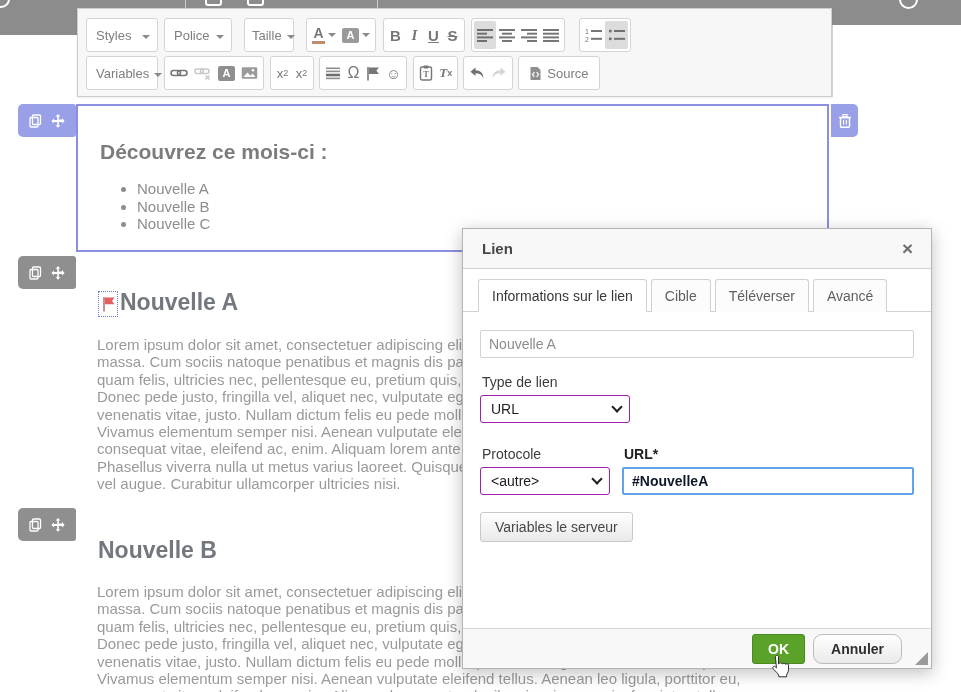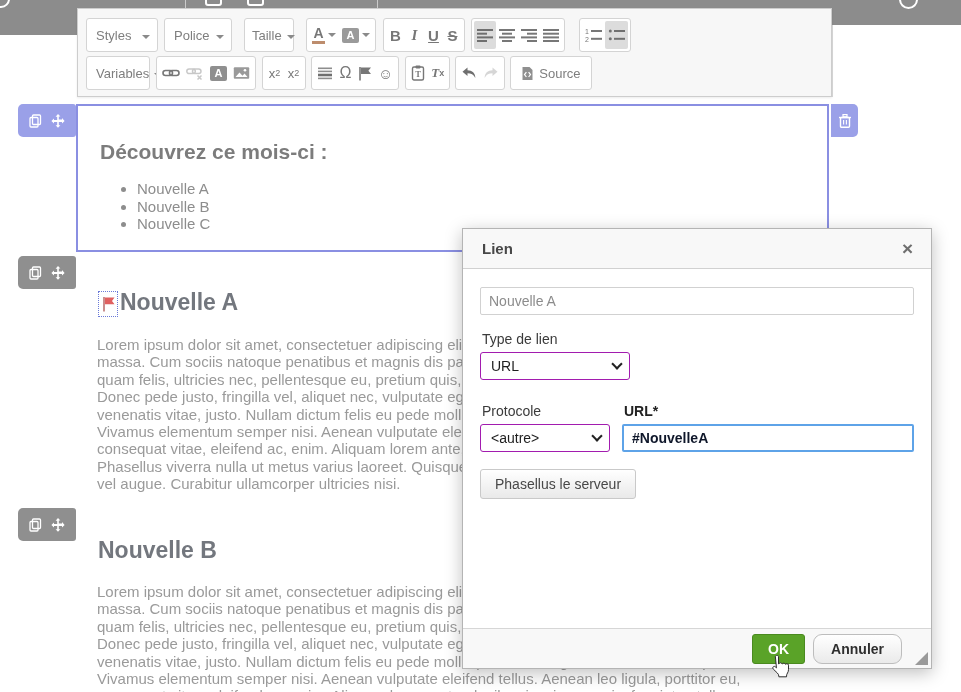--- a/index.html
+++ b/index.html
@@ -211,21 +211,21 @@
               <circle cx="2.3" cy="10.8" r="1.5"></circle>
               <rect x="6" y="2" width="11" height="2"></rect>
               <rect x="6" y="9.8" width="11" height="2"></rect>
             </g>
           </svg>
       </div>
     </div>
   </div>
 
   <div class="tb-row tb-row2">
-    <div class="combo" style="width:64px">
+    <div class="combo" style="width:72px">
       <span class="combo-label">Variables</span>
       <span class="caret"></span>
     </div>
     <div class="group" style="margin-left:6px">
       <div class="btn">
         <svg width="18" height="14" viewBox="0 0 18 14">
             <g fill="none" stroke="#777" stroke-width="1.6">
               <rect x="1" y="4.5" width="9.5" height="5" rx="2.5"></rect>
               <rect x="7.5" y="4.5" width="9.5" height="5" rx="2.5"></rect>
             </g>
@@ -387,20 +387,26 @@
 </div>
 
 <h2 class="sec-heading" style="left:98px;top:537px;margin:0">Nouvelle B</h2>
 <p class="para" style="top:583px;margin:0">Lorem ipsum dolor sit amet, consectetuer adipiscing elit. Aenean commodo ligula eget dolor. Aenean massa. Cum sociis natoque penatibus et magnis dis parturient montes, nascetur ridiculus mus. Donec quam felis, ultricies nec, pellentesque eu, pretium quis, sem. Nulla consequat massa quis enim. Donec pede justo, fringilla vel, aliquet nec, vulputate eget, arcu. In enim justo, rhoncus ut, imperdiet a, venenatis vitae, justo. Nullam dictum felis eu pede mollis pretium. Integer tincidunt. Cras dapibus. Vivamus elementum semper nisi. Aenean vulputate eleifend tellus. Aenean leo ligula, porttitor eu, consequat vitae, eleifend ac, enim. Aliquam lorem ante, dapibus in, viverra quis, feugiat a, tellus. Phasellus viverra nulla ut metus varius laoreet. Quisque rutrum. Aenean imperdiet. Etiam ultricies nisi vel augue. Curabitur ullamcorper ultricies nisi.</p>
 
 <div class="dialog">
   <div class="dlg-title">
     <span class="dlg-title-text">Lien</span>
     <span class="dlg-close">×</span>
   </div>
+  <div class="dlg-tabs">
+    <div class="dlg-tab active">Informations sur le lien</div>
+    <div class="dlg-tab">Cible</div>
+    <div class="dlg-tab">Téléverser</div>
+    <div class="dlg-tab">Avancé</div>
+  </div>
   <div class="dlg-body">
     <input class="dlg-input" type="text" value="Nouvelle A" style="">
 
     <div class="dlg-label mt16">Type de lien</div>
     <div class="fake-select" style="width:150px">
       <span class="sel-val">URL</span>
       <span class="chev"></span>
     </div>
 
     <div class="dlg-row mt23">
@@ -410,21 +416,21 @@
           <span class="sel-val">&lt;autre&gt;</span>
           <span class="chev"></span>
         </div>
       </div>
       <div class="col-url">
         <div class="dlg-label bold">URL*</div>
         <input class="dlg-input focus-blue" type="text" value="#NouvelleA" style="">
       </div>
     </div>
 
-    <div class="browse-btn">Phasellus le serveur</div>
+    <div class="browse-btn">Variables le serveur</div>
   </div>
 
   <div class="dlg-footer">
     <button class="btn-ok">OK</button>
     <button class="btn-cancel">Annuler</button>
   </div>
   <div class="resize-grip"></div>
 </div>
 
 <div class="cursor-hand">

